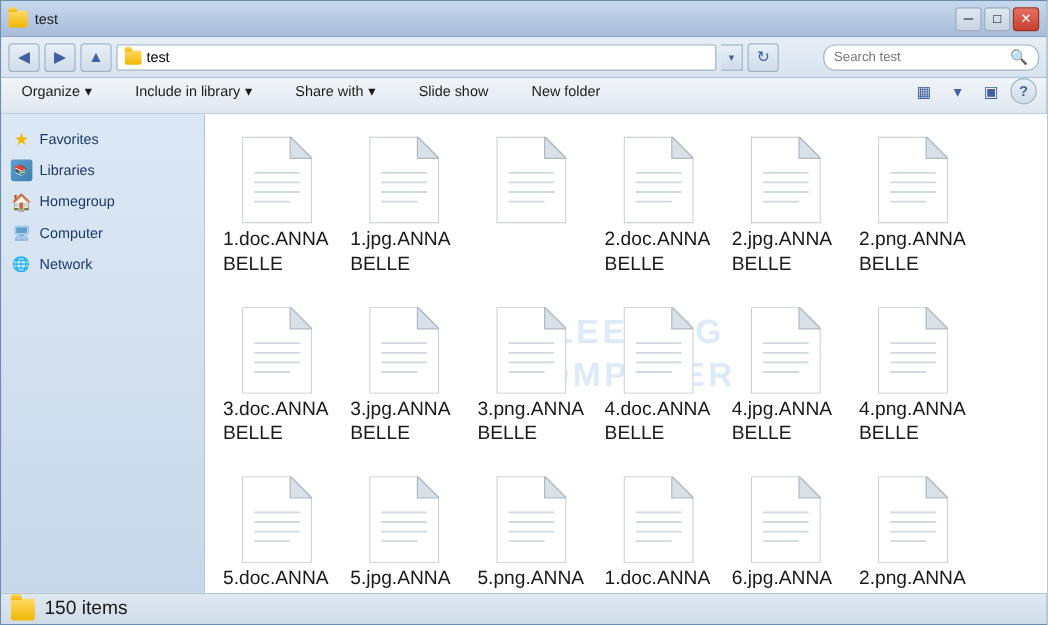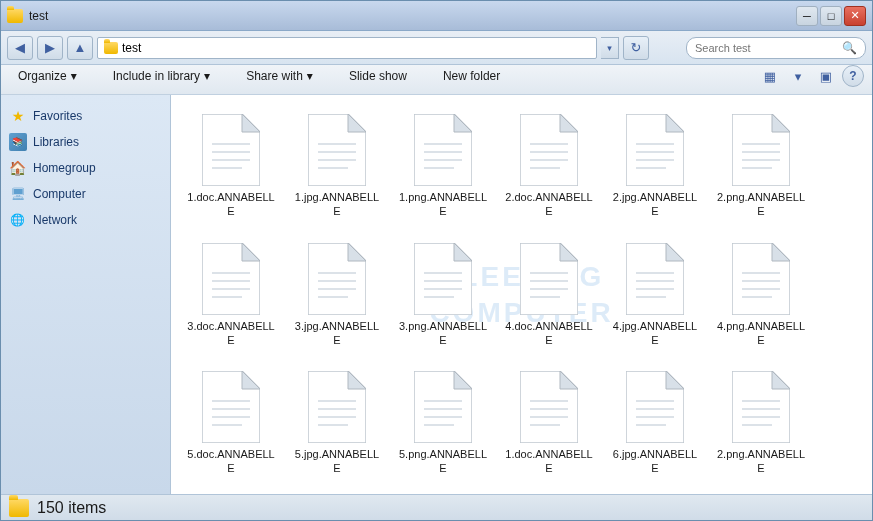--- a/index.html
+++ b/index.html
@@ -329,22 +329,21 @@
     .file-icon {
       width: 58px;
       height: 72px;
       position: relative;
     }
     .file-icon svg {
       width: 100%;
       height: 100%;
     }
     .file-name {
-      font-size: 11px;
-      text-align: center;
+      font-size: 16px;
       color: #1a1a1a;
       margin-top: 4px;
       word-break: break-all;
       line-height: 1.3;
     }
     
     .file-area::-webkit-scrollbar { width: 16px; }
     .file-area::-webkit-scrollbar-track { background: #e8eef5; }
     .file-area::-webkit-scrollbar-thumb { background: #b0c0d0; border: 3px solid #e8eef5; border-radius: 4px; }
     
@@ -524,21 +523,20 @@
           </div>
           <div class="file-item">
             <div class="file-icon"><svg viewBox="0 0 58 72" xmlns="http://www.w3.org/2000/svg">
       <polygon points="0,0 40,0 58,18 58,72 0,72" fill="white" stroke="#c0c8d0" stroke-width="1.5"></polygon>
       <polygon points="40,0 40,18 58,18" fill="#d8e0e8" stroke="#b0b8c0" stroke-width="1"></polygon>
       <line x1="10" y1="30" x2="48" y2="30" stroke="#d0d8e0" stroke-width="1.5"></line>
       <line x1="10" y1="38" x2="48" y2="38" stroke="#d0d8e0" stroke-width="1.5"></line>
       <line x1="10" y1="46" x2="48" y2="46" stroke="#d0d8e0" stroke-width="1.5"></line>
       <line x1="10" y1="54" x2="40" y2="54" stroke="#d0d8e0" stroke-width="1.5"></line>
     </svg></div>
-            <span class="file-name">1.png.ANNABELLE</span>
           </div>
           <div class="file-item">
             <div class="file-icon"><svg viewBox="0 0 58 72" xmlns="http://www.w3.org/2000/svg">
       <polygon points="0,0 40,0 58,18 58,72 0,72" fill="white" stroke="#c0c8d0" stroke-width="1.5"></polygon>
       <polygon points="40,0 40,18 58,18" fill="#d8e0e8" stroke="#b0b8c0" stroke-width="1"></polygon>
       <line x1="10" y1="30" x2="48" y2="30" stroke="#d0d8e0" stroke-width="1.5"></line>
       <line x1="10" y1="38" x2="48" y2="38" stroke="#d0d8e0" stroke-width="1.5"></line>
       <line x1="10" y1="46" x2="48" y2="46" stroke="#d0d8e0" stroke-width="1.5"></line>
       <line x1="10" y1="54" x2="40" y2="54" stroke="#d0d8e0" stroke-width="1.5"></line>
     </svg></div>

